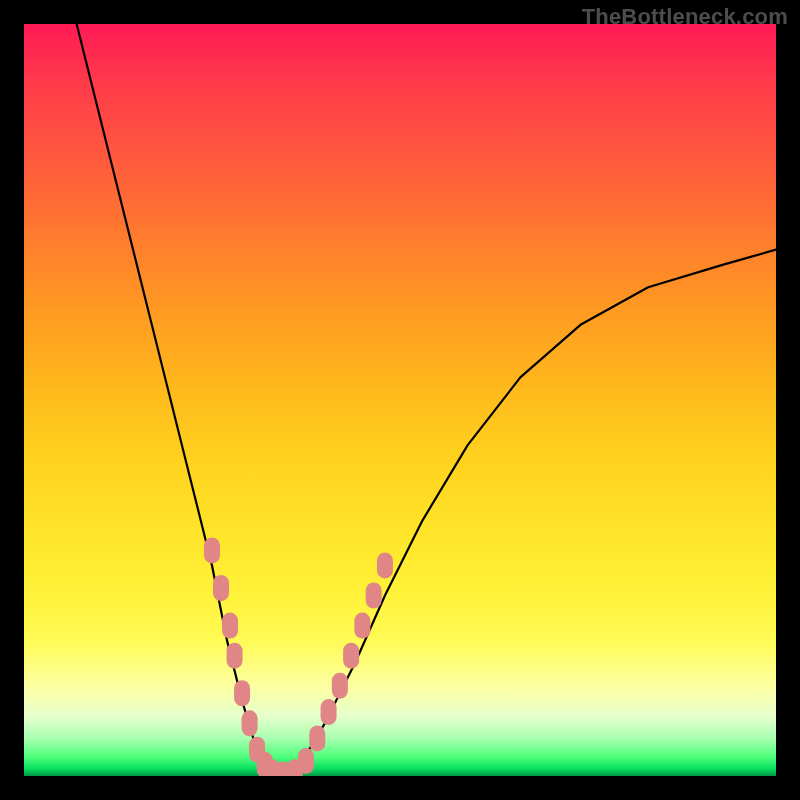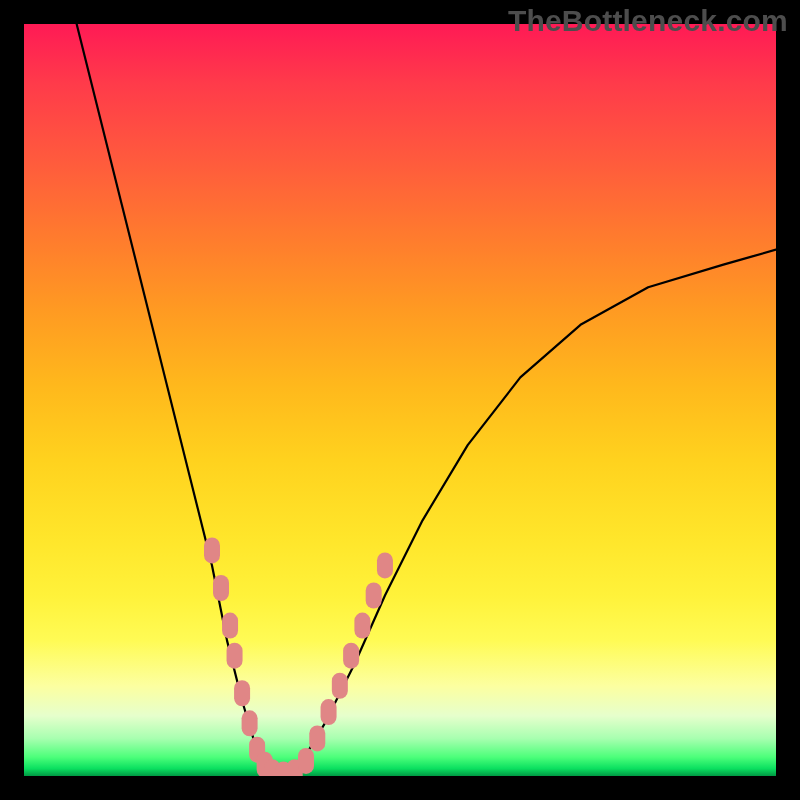--- a/index.html
+++ b/index.html
@@ -41,21 +41,21 @@
       #4cff7a 97.5%,
       #0be060 99%,
       #009944 100%
     );
   }
   .watermark {
     position: absolute;
     top: 4px;
     right: 12px;
     font-family: Arial, Helvetica, sans-serif;
-    font-size: 30px;
+    font-size: 22px;
     font-weight: 600;
     color: #4d4d4d;
     letter-spacing: 0.2px;
     text-align: right;
   }
   svg.curve {
     position: absolute;
     left: 0;
     top: 0;
     width: 752px;

